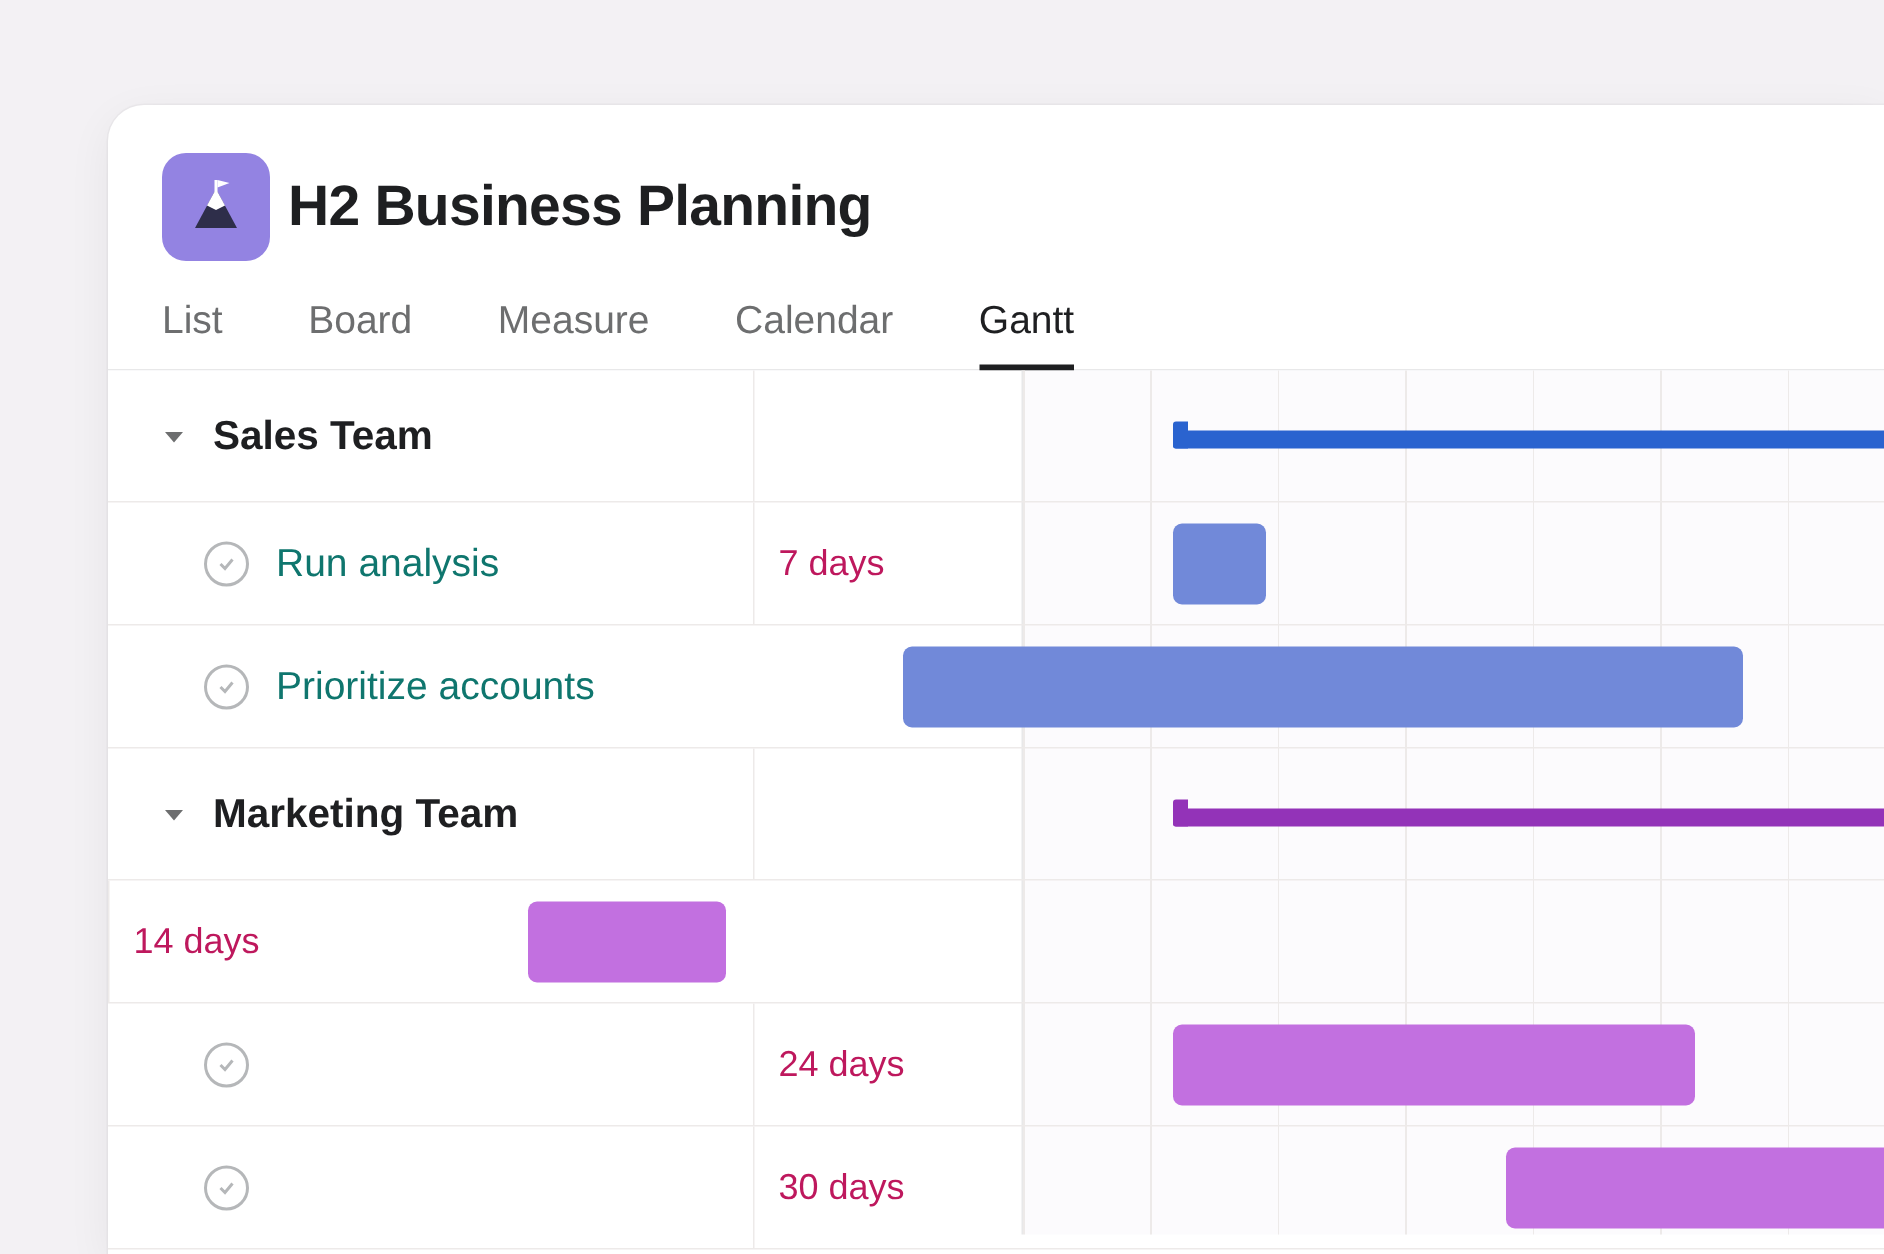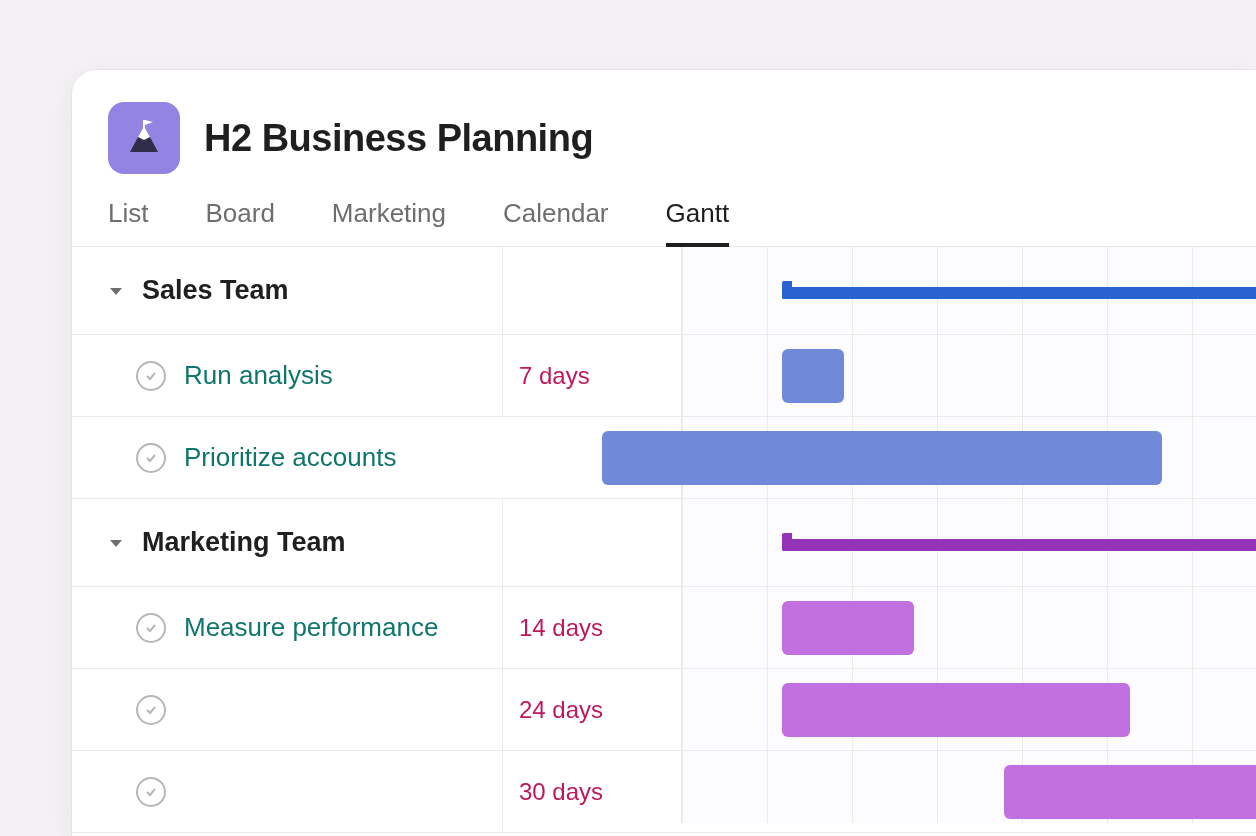--- a/index.html
+++ b/index.html
@@ -19,21 +19,21 @@
     bottom: 0;
     background: #fff;
     border-radius: 24px 0 0 0;
     box-shadow: 0 0 0 1px rgba(0,0,0,0.03), 0 8px 30px rgba(0,0,0,0.06);
     overflow: hidden;
   }
   .header {
     display: flex;
     align-items: center;
     padding: 32px 36px 14px 36px;
-    gap: 24px;
+    gap: 12px;
   }
   .project-icon {
     width: 72px;
     height: 72px;
     border-radius: 16px;
     background: #9383e2;
     display: flex;
     align-items: center;
     justify-content: center;
   }
@@ -181,21 +181,21 @@
         <rect x="19" y="2" width="2" height="8" fill="#ffffff"></rect>
         <polygon points="21,2 29,4 21,7" fill="#ffffff"></polygon>
       </svg>
     </div>
     <h1 class="project-title">H2 Business Planning</h1>
   </div>
 
   <div class="tabs">
     <div class="tab">List</div>
     <div class="tab">Board</div>
-    <div class="tab">Marketing</div>
+    <div class="tab">Measure</div>
     <div class="tab">Calendar</div>
     <div class="tab active">Gantt</div>
   </div>
 
   <div class="content">
     <div class="left-col-bg"></div>
     <div class="grid-bg"></div>
 
     <div class="rows">
 
@@ -252,56 +252,48 @@
           </span>
           <span class="group-name">Marketing Team</span>
         </div>
         <div class="cell-duration"></div>
         <div class="cell-gantt">
           <div class="summary-bar purple-summary" style="left:100px;width:600px;"></div>
         </div>
       </div>
 
       <div class="row">
+        <div class="cell-duration">14 days</div>
+        <div class="cell-gantt">
+          <div class="task-bar purple-bar" style="left:100px;width:132px;"></div>
+        </div>
+      </div>
+
+      <div class="row">
         <div class="cell-task sub">
           <span class="check-icon">
             <svg width="14" height="14" viewBox="0 0 14 14">
                 <polyline points="3,7 6,10 11,4" fill="none" stroke="#b5b7b9" stroke-width="2"></polyline>
               </svg>
           </span>
-          <span class="task-name">Measure performance</span>
-        </div>
-        <div class="cell-duration">14 days</div>
-        <div class="cell-gantt">
-          <div class="task-bar purple-bar" style="left:100px;width:132px;"></div>
+        </div>
+        <div class="cell-duration">24 days</div>
+        <div class="cell-gantt">
+          <div class="task-bar purple-bar" style="left:100px;width:348px;"></div>
         </div>
       </div>
 
       <div class="row">
         <div class="cell-task sub">
           <span class="check-icon">
             <svg width="14" height="14" viewBox="0 0 14 14">
                 <polyline points="3,7 6,10 11,4" fill="none" stroke="#b5b7b9" stroke-width="2"></polyline>
               </svg>
           </span>
         </div>
-        <div class="cell-duration">24 days</div>
-        <div class="cell-gantt">
-          <div class="task-bar purple-bar" style="left:100px;width:348px;"></div>
-        </div>
-      </div>
-
-      <div class="row">
-        <div class="cell-task sub">
-          <span class="check-icon">
-            <svg width="14" height="14" viewBox="0 0 14 14">
-                <polyline points="3,7 6,10 11,4" fill="none" stroke="#b5b7b9" stroke-width="2"></polyline>
-              </svg>
-          </span>
-        </div>
         <div class="cell-duration">30 days</div>
         <div class="cell-gantt">
           <div class="task-bar purple-bar" style="left:322px;width:400px;"></div>
         </div>
       </div>
 
     </div>
   </div>
 </div>
 

